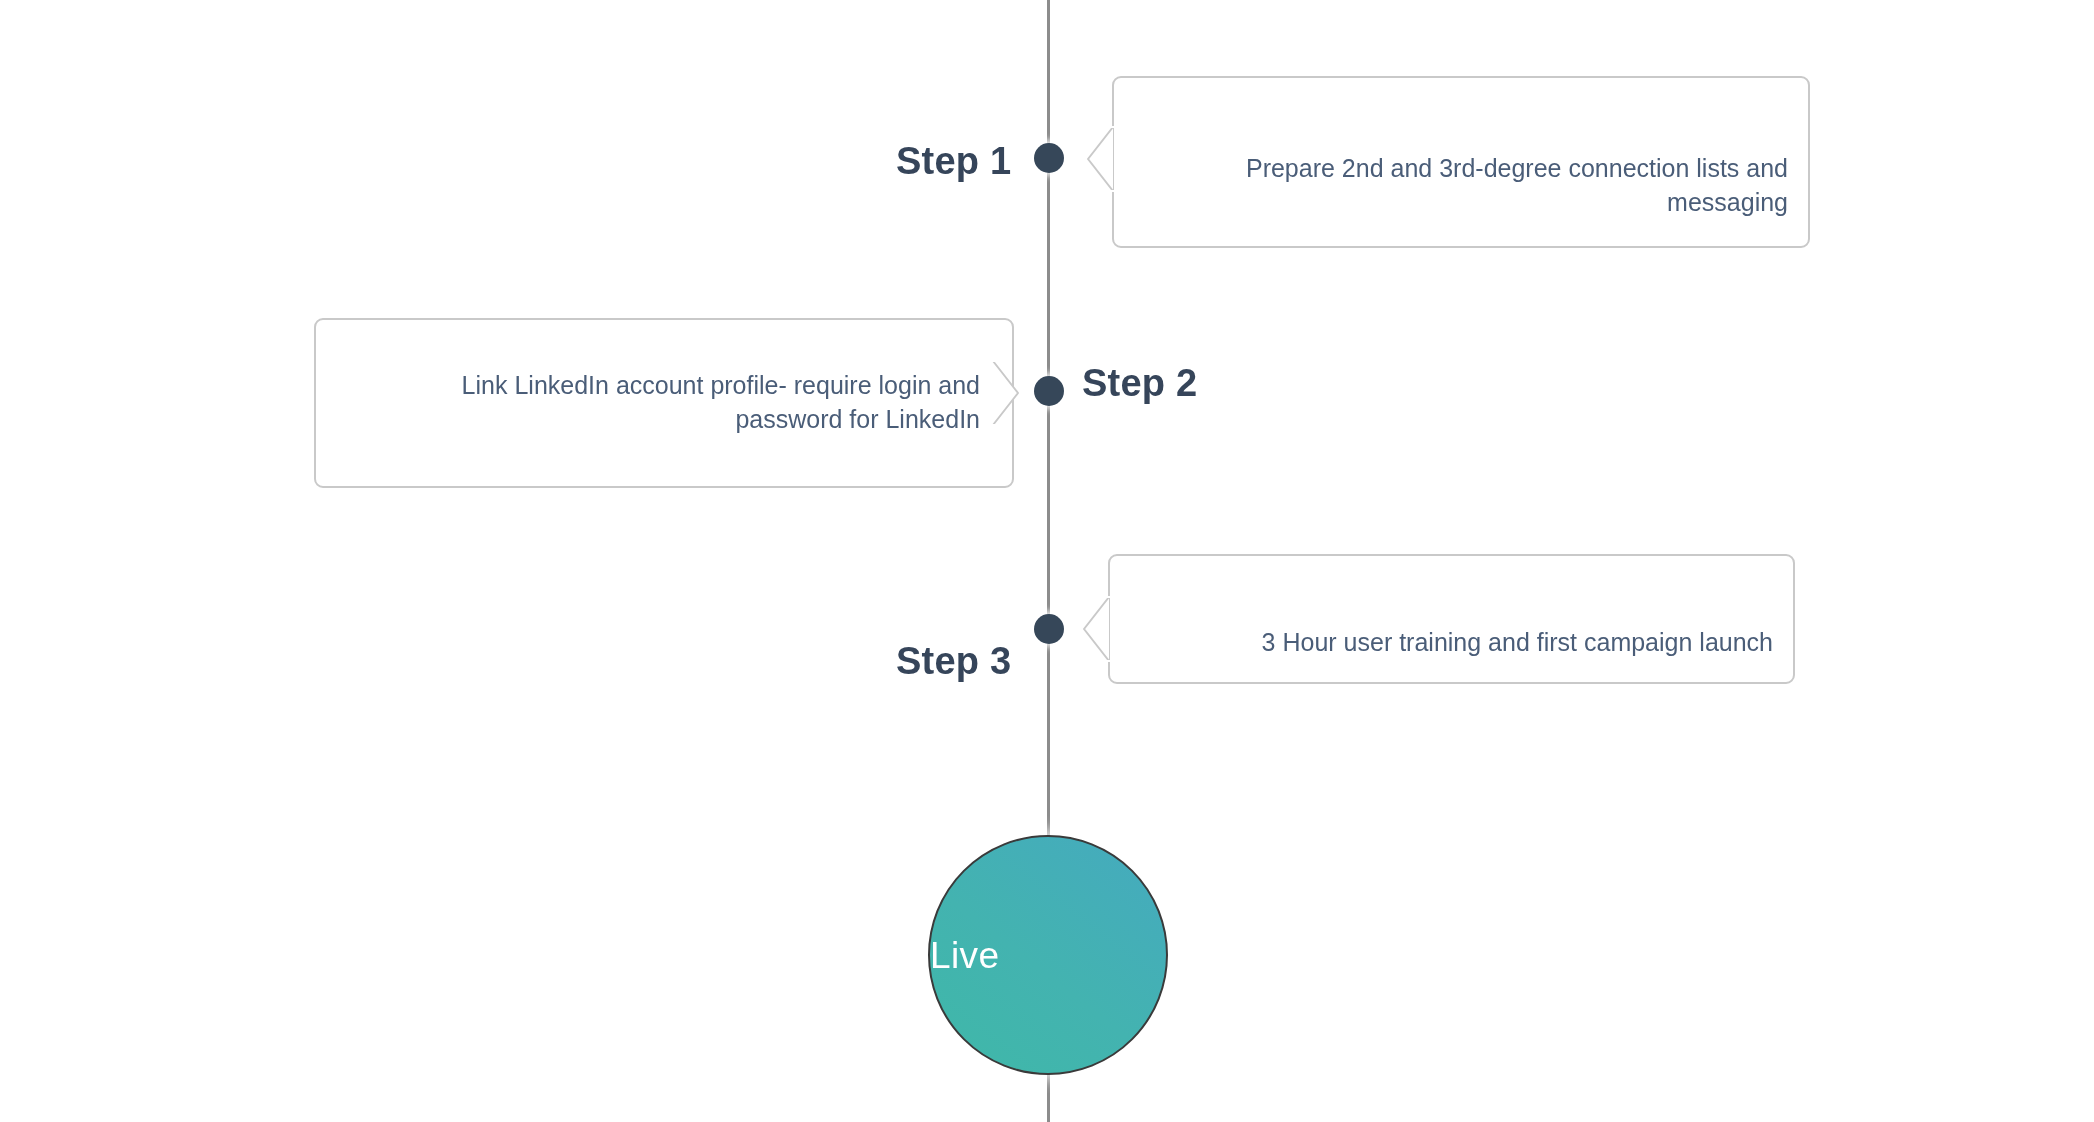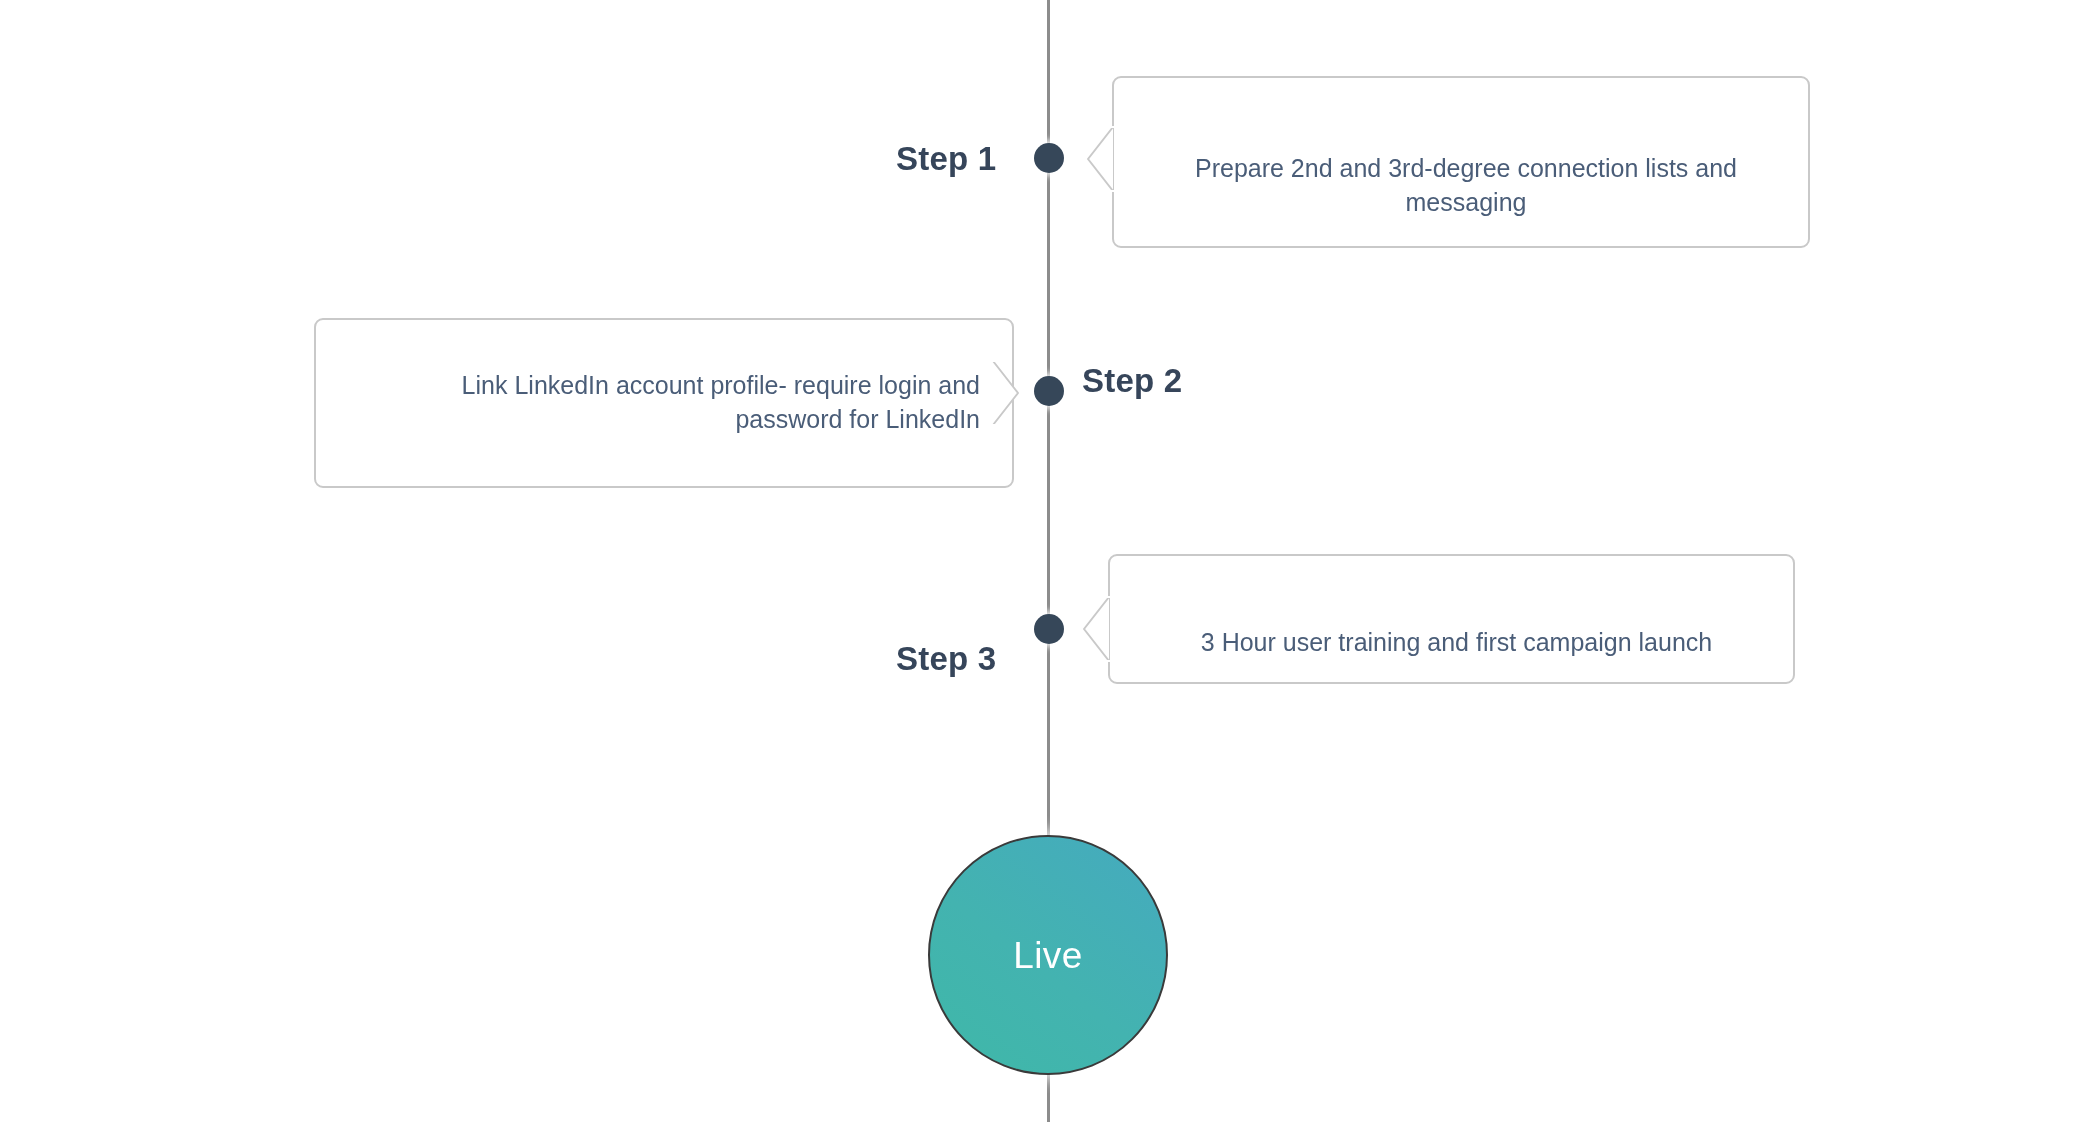--- a/index.html
+++ b/index.html
@@ -37,21 +37,21 @@
     height: 30px;
     border-radius: 50%;
     background: #364759;
     box-shadow: 0 0 6px 3px rgba(255,255,255,0.85);
     z-index: 4;
   }
 
   
   .step-label {
     position: absolute;
-    font-size: 33px;
+    font-size: 38px;
     font-weight: bold;
     color: #36455a;
     letter-spacing: 0.2px;
     white-space: nowrap;
     z-index: 3;
     line-height: 1;
   }
 
   
   .callout {
@@ -66,21 +66,21 @@
     display: flex;
     align-items: center;
     z-index: 2;
   }
   .callout-text {
     width: 100%;
   }
 
   
   .callout.right .callout-text {
-    text-align: center;
+    text-align: right;
     padding-left: 30px;
     padding-right: 20px;
     margin-top: 47px;
   }
   
   .callout.left .callout-text {
     text-align: right;
     padding-right: 32px;
     padding-left: 44px;
   }
@@ -97,21 +97,20 @@
     position: absolute;
     width: 240px;
     height: 240px;
     border-radius: 50%;
     border: 2px solid #3a3a3a;
     box-sizing: border-box;
     background: linear-gradient(38deg, #3fb8a8 0%, #43b3b0 45%, #45aabf 100%);
     box-shadow: 0 0 14px 5px rgba(255,255,255,0.75);
     display: flex;
     align-items: center;
-    justify-content: center;
     z-index: 6;
   }
   .live-label {
     color: #ffffff;
     font-size: 37px;
     font-weight: normal;
     letter-spacing: 0.4px;
     line-height: 1;
   }
 </style>

